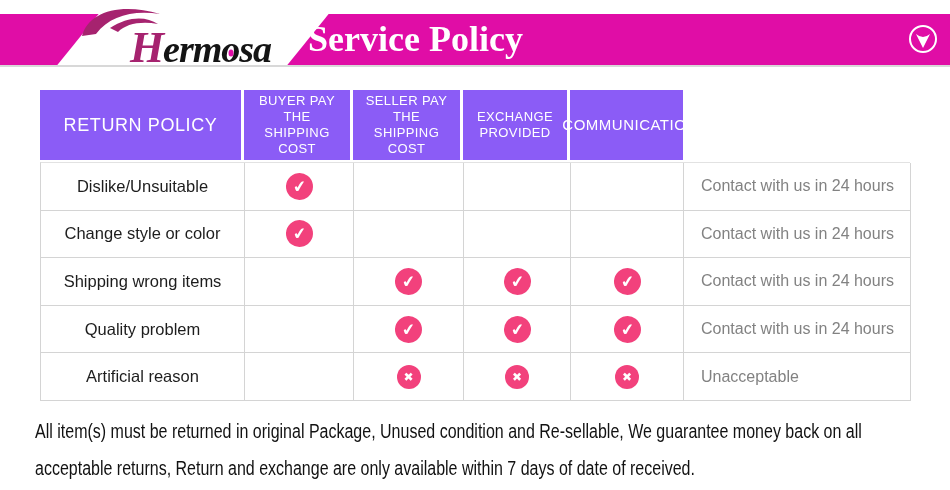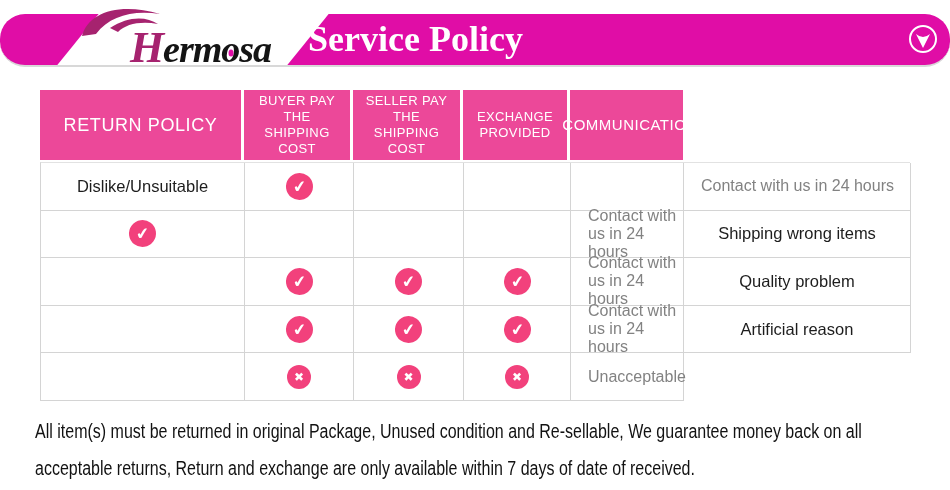--- a/index.html
+++ b/index.html
@@ -4,21 +4,21 @@
 <style>
   html,body{margin:0;padding:0;}
   body{
     width:950px;height:490px;position:relative;background:#ffffff;
     font-family:"Liberation Sans",sans-serif;overflow:hidden;
   }
 
   
   .banner{
     position:absolute;left:0;top:14px;width:950px;height:51px;
-    background:#E00DA6;border-bottom:2px solid #d8d8d8;border-radius:25px;
+    background:#E00DA6;border-bottom:2px solid #d8d8d8;
   }
   .logo-plate{
     position:absolute;left:78px;top:0;width:230px;height:51px;
     background:#ffffff;transform:skewX(-39deg);
   }
   .logo-swoosh{position:absolute;left:80px;top:-10px;z-index:3;}
   .brand-text{
     position:absolute;left:88px;top:8px;width:225px;z-index:2;
     text-align:center;font-family:"Liberation Serif",serif;
     font-style:italic;font-weight:bold;font-size:38px;color:#141414;
@@ -43,29 +43,29 @@
   
   .table{
     position:absolute;left:40px;top:90px;width:870px;
   }
   .grid{
     display:grid;
     grid-template-columns:204px 109px 110px 107px 113px 227px;
   }
   .thead{grid-auto-rows:70px;border-bottom:2px solid #ffffff;}
   .th{
-    background:#ec4899;color:#ffffff;display:flex;align-items:center;
+    background:#8b5cf6;color:#ffffff;display:flex;align-items:center;
     justify-content:center;text-align:center;font-size:13px;line-height:1.25;
     letter-spacing:.4px;border-right:3px solid #ffffff;padding:0 6px;box-sizing:border-box;
   }
   .th:last-child{border-right:none;padding-left:13px;}
   .th-lg{font-size:18px;letter-spacing:.6px;}
   .th-com{font-size:15px;letter-spacing:.5px;}
 
-  .tbody{grid-auto-rows:47.6px;border-left:1px solid #d4d4d4;border-top:1px solid #e2e2e2;}
+  .tbody{grid-auto-rows:47.6px;border-left:1px solid #d4d4d4;border-top:1px solid #e2e2e2;text-align:center;}
   .td{
     display:flex;align-items:center;justify-content:center;
     border-right:1px solid #d4d4d4;border-bottom:1px solid #d4d4d4;
     box-sizing:border-box;background:#ffffff;
   }
   .td-label{font-size:16.5px;color:#1d1d1d;}
   .td-com{justify-content:flex-start;padding-left:17px;font-size:16px;color:#828282;}
 
   .mark{
     width:27px;height:27px;border-radius:50%;background:#F2417C;color:#ffffff;
@@ -126,20 +126,21 @@
         <span></span>
       </div>
     <div class="td">
         <span></span>
       </div>
     <div class="td">
         <span></span>
       </div>
     <div class="td td-com">Contact with us in 24 hours</div>
 
+    <div class="td td-label">Change style or color</div>
     <div class="td">
         <span class="mark mark-check">✔</span>
       </div>
     <div class="td">
         <span></span>
       </div>
     <div class="td">
         <span></span>
       </div>
     <div class="td">

